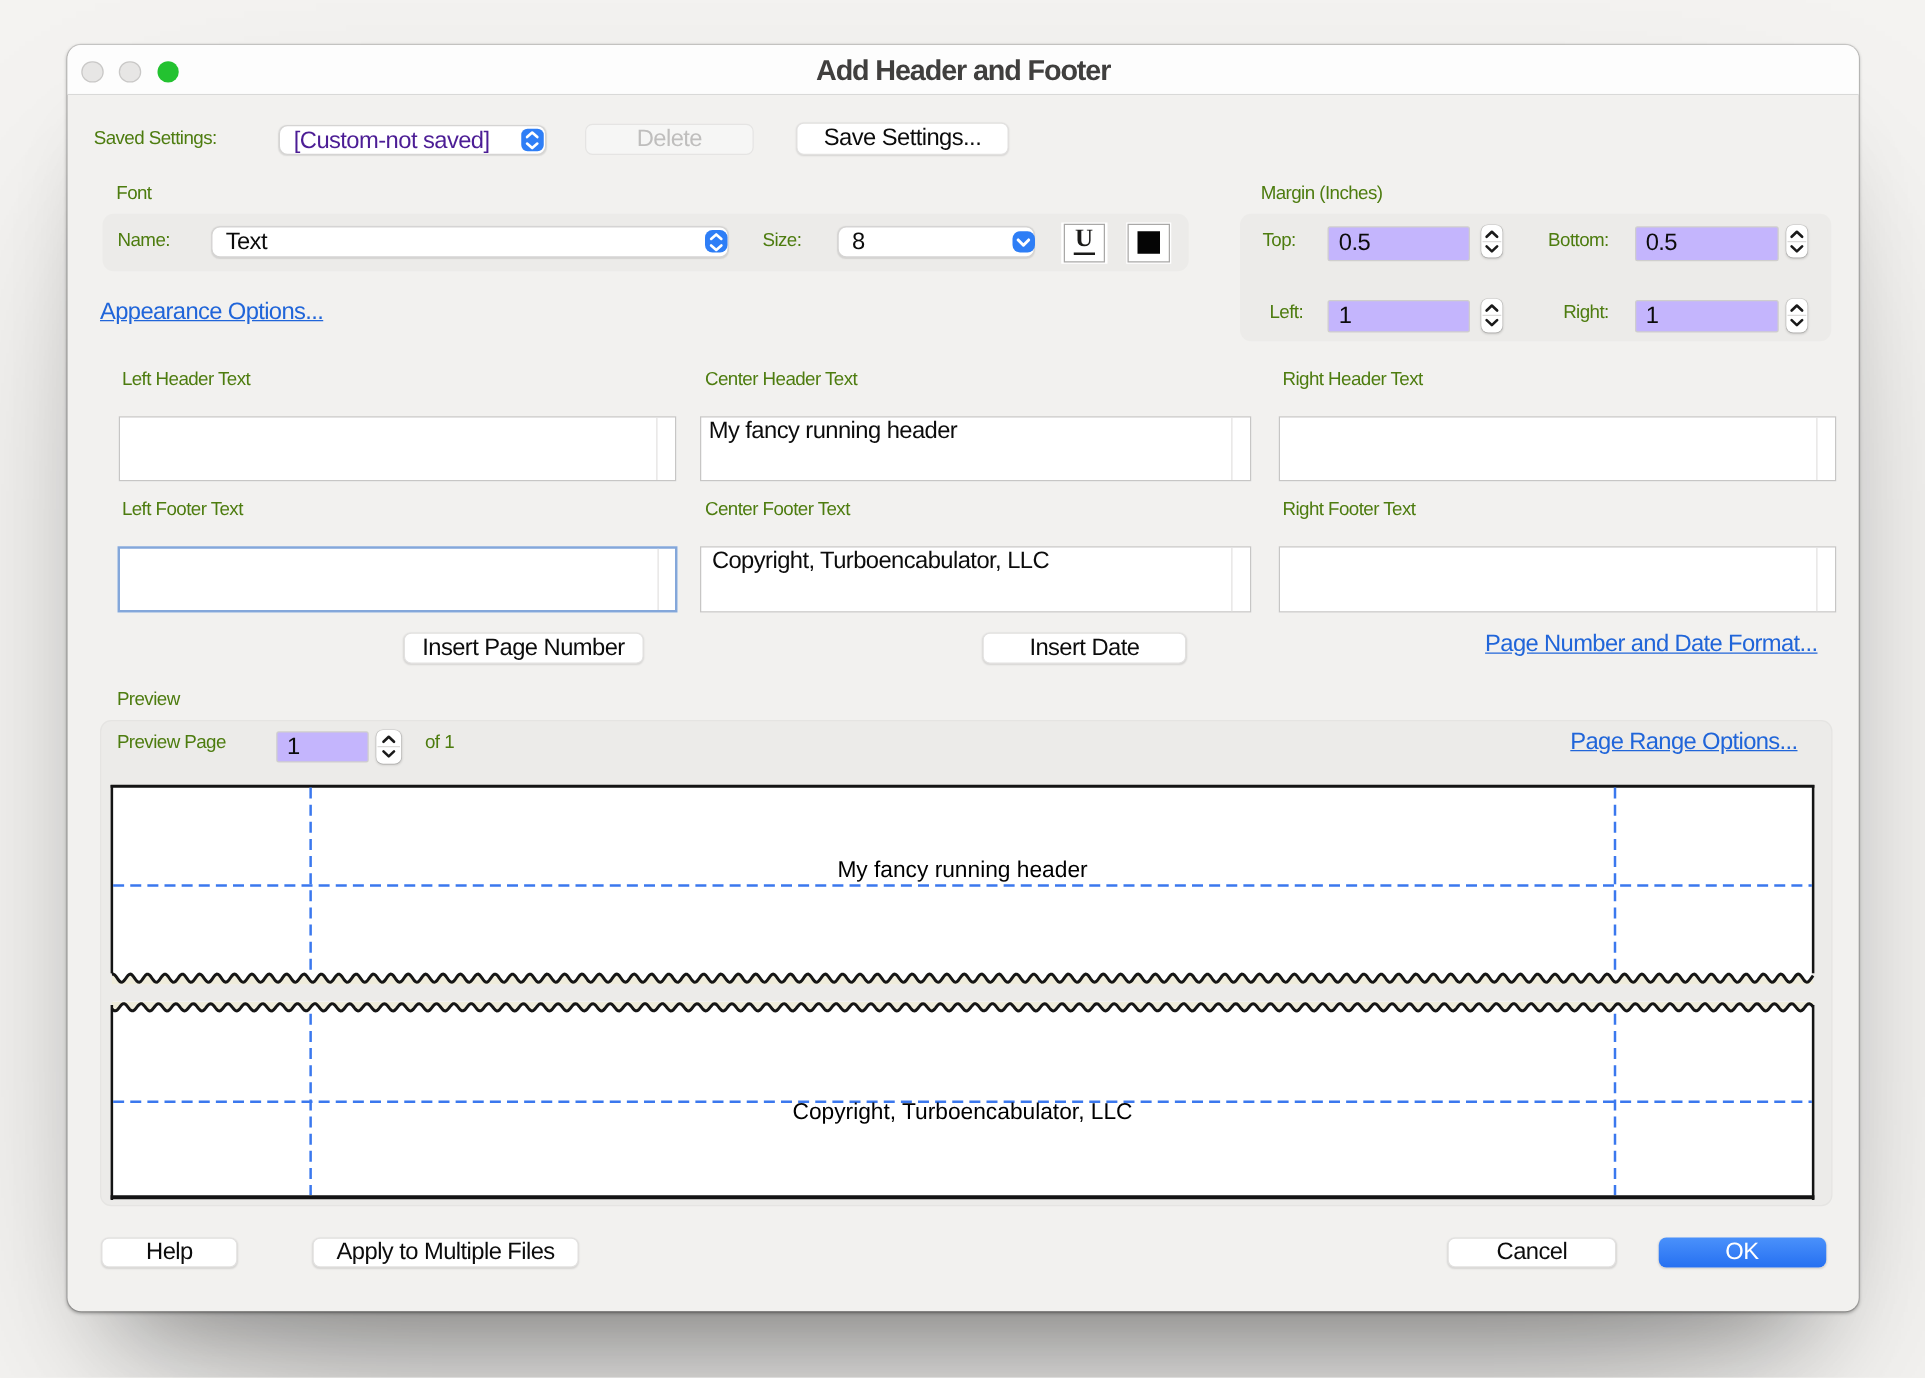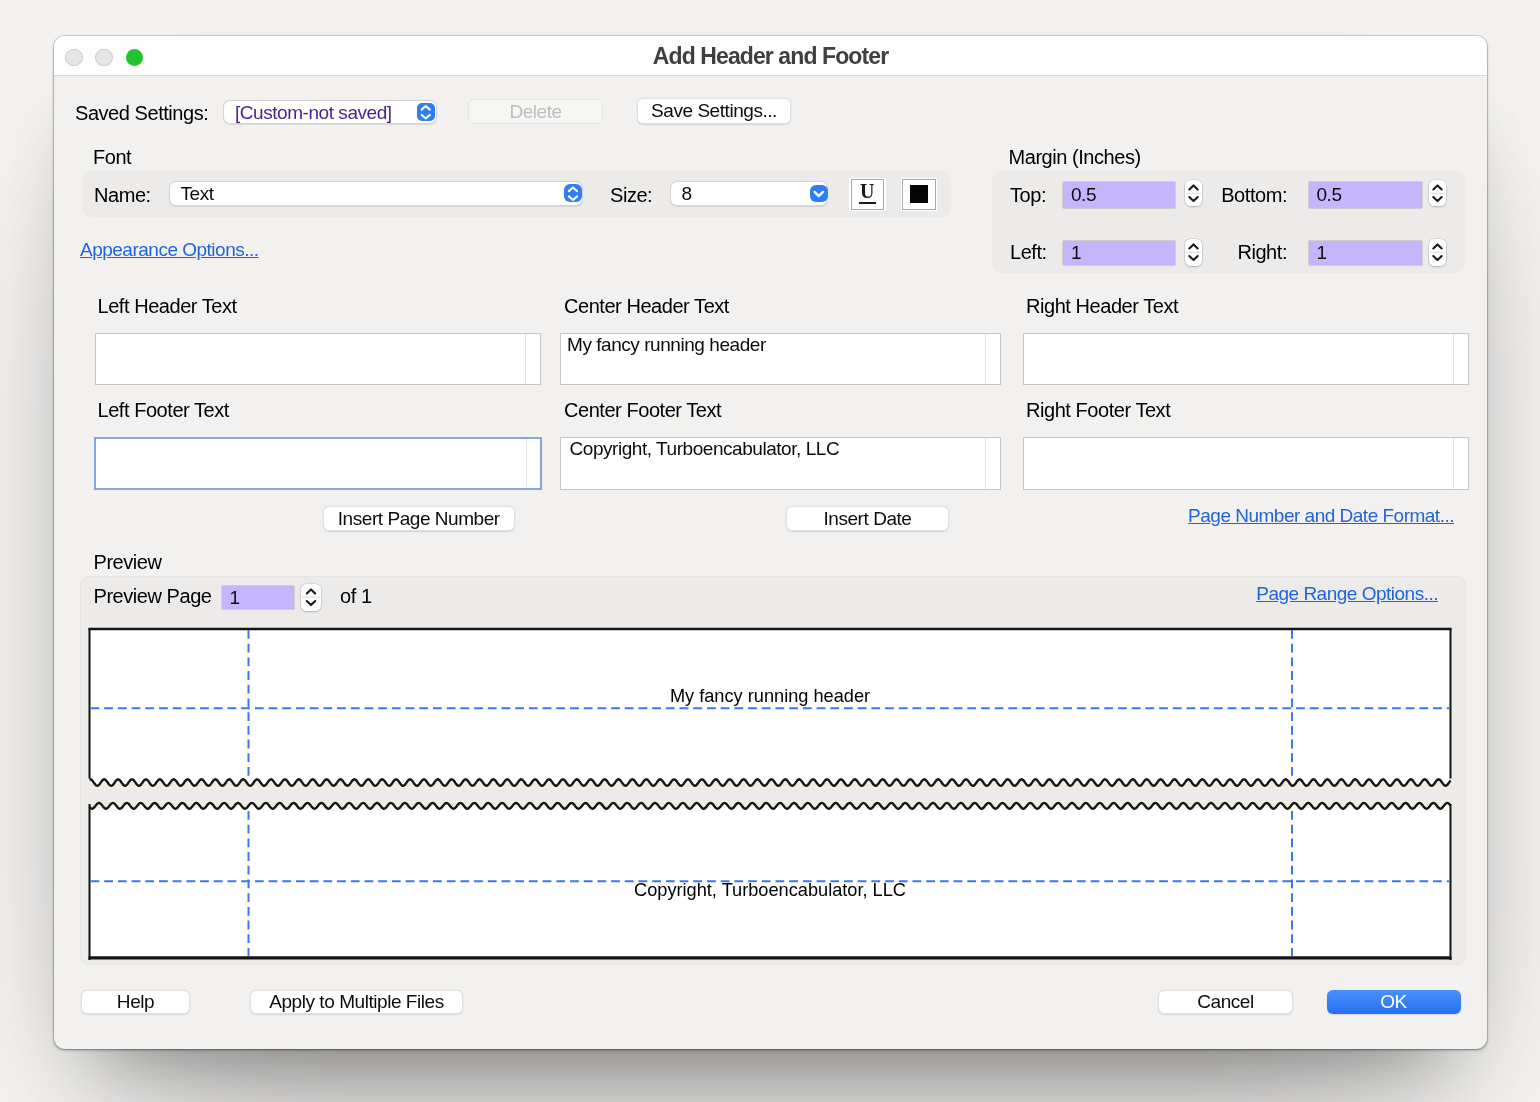--- a/index.html
+++ b/index.html
@@ -7,21 +7,21 @@
   body { background:#f4f3f1; font-family:"Liberation Sans", sans-serif; -webkit-font-smoothing:antialiased; position:relative;}
   .abs { position:absolute; }
   .dlg { position:absolute; left:54px; top:36px; width:1433px; height:1013px;
          background:#f2f1ef; border-radius:11px;
          box-shadow:0 0 0 1px rgba(0,0,0,.12), 0 1px 3px rgba(0,0,0,.38), 0 55px 75px -42px rgba(0,0,0,.33), 0 90px 190px -75px rgba(0,0,0,.36); }
   .titlebar { position:absolute; left:54px; top:36px; width:1433px; height:40px; background:#fdfdfd;
          border-radius:11px 11px 0 0; border-bottom:1px solid #d9d9d8; }
   .tl { position:absolute; width:17.5px; height:17.5px; border-radius:50%; top:48.8px;}
   .title { position:absolute; top:44px; left:54px; width:1433px; text-align:center;
          font-size:23px; font-weight:bold; color:#403f3e; letter-spacing:-0.9px; line-height:1.1;}
-  .lbl { position:absolute; font-size:20px; color:#000000; letter-spacing:-0.45px; white-space:nowrap;}
+  .lbl { position:absolute; font-size:15px; color:#4d7c0f; letter-spacing:-0.45px; white-space:nowrap;}
   .link { position:absolute; font-size:19px; color:#2065d9; text-decoration:underline; white-space:nowrap; letter-spacing:-0.5px;}
   .groupbox { position:absolute; background:#ecebe9; border-radius:9px; }
   .btn { position:absolute; background:#ffffff; border:1px solid #e2e1e0; border-radius:6px;
          font-size:19px; color:#0c0c0c; letter-spacing:-0.45px;
          box-shadow:0 0.5px 1.5px rgba(0,0,0,.12); display:flex; align-items:center; justify-content:center;}
   .combo { position:absolute; background:#fff; border:1px solid #d5d4d3; border-radius:7px;
          box-shadow:0 0.5px 1px rgba(0,0,0,.10); }
   .ctext { position:absolute; font-size:19px; color:#0c0c0c; letter-spacing:-0.45px; white-space:nowrap;}
   .bluebtn { position:absolute; background:#2e7ef6; border-radius:5px; }
   .ta { position:absolute; background:#fff; border:1px solid #c7c6c5; }
@@ -43,21 +43,21 @@
 <div class="combo" style="left:223px; top:100px; width:214px; height:23.5px;">
   <div class="ctext" style="left:11px; top:0.5px; color:#4c1d95;">[Custom-not saved]</div>
 </div>
 <div class="bluebtn" style="left:417px; top:102.5px; width:17.5px; height:18.5px;"><svg width="17.5" height="18.5" viewBox="0 0 17.5 18.5">
       <g fill="none" stroke="#fff" stroke-width="2.1" stroke-linecap="round" stroke-linejoin="round">
         <path d="M4.65 6.65 L8.75 3.05 L12.85 6.65"></path>
         <path d="M4.65 11.85 L8.75 15.45 L12.85 11.85"></path>
       </g>
     </svg></div>
 <div class="btn" style="left:468px; top:99px; width:135px; height:25px; background:#f6f6f5; border-color:#e5e4e3; color:#bfbebd; box-shadow:none;">Delete</div>
-<div class="btn" style="left:637px; top:97.5px; width:154px; height:26.5px;">Save Settings...</div>
+<div class="btn" style="left:637px; top:97.5px; width:170px; height:26.5px;">Save Settings...</div>
 
 <div class="lbl" style="left:93px; top:145.5px;">Font</div>
 <div class="groupbox" style="left:81.5px; top:170.5px; width:869px; height:46.5px;"></div>
 <div class="lbl" style="left:94px; top:183.5px;">Name:</div>
 <div class="combo" style="left:168.5px; top:180.5px; width:414.5px; height:25.5px;">
   <div class="ctext" style="left:11px; top:1.5px;">Text</div>
 </div>
 <div class="bluebtn" style="left:563.5px; top:183.5px; width:18.5px; height:18.5px; border-radius:6px;"><svg width="18" height="19.5" viewBox="0 0 18 19.5">
       <g fill="none" stroke="#fff" stroke-width="2.1" stroke-linecap="round" stroke-linejoin="round">
         <path d="M4.9 7.15 L9 3.55 L13.1 7.15"></path>

